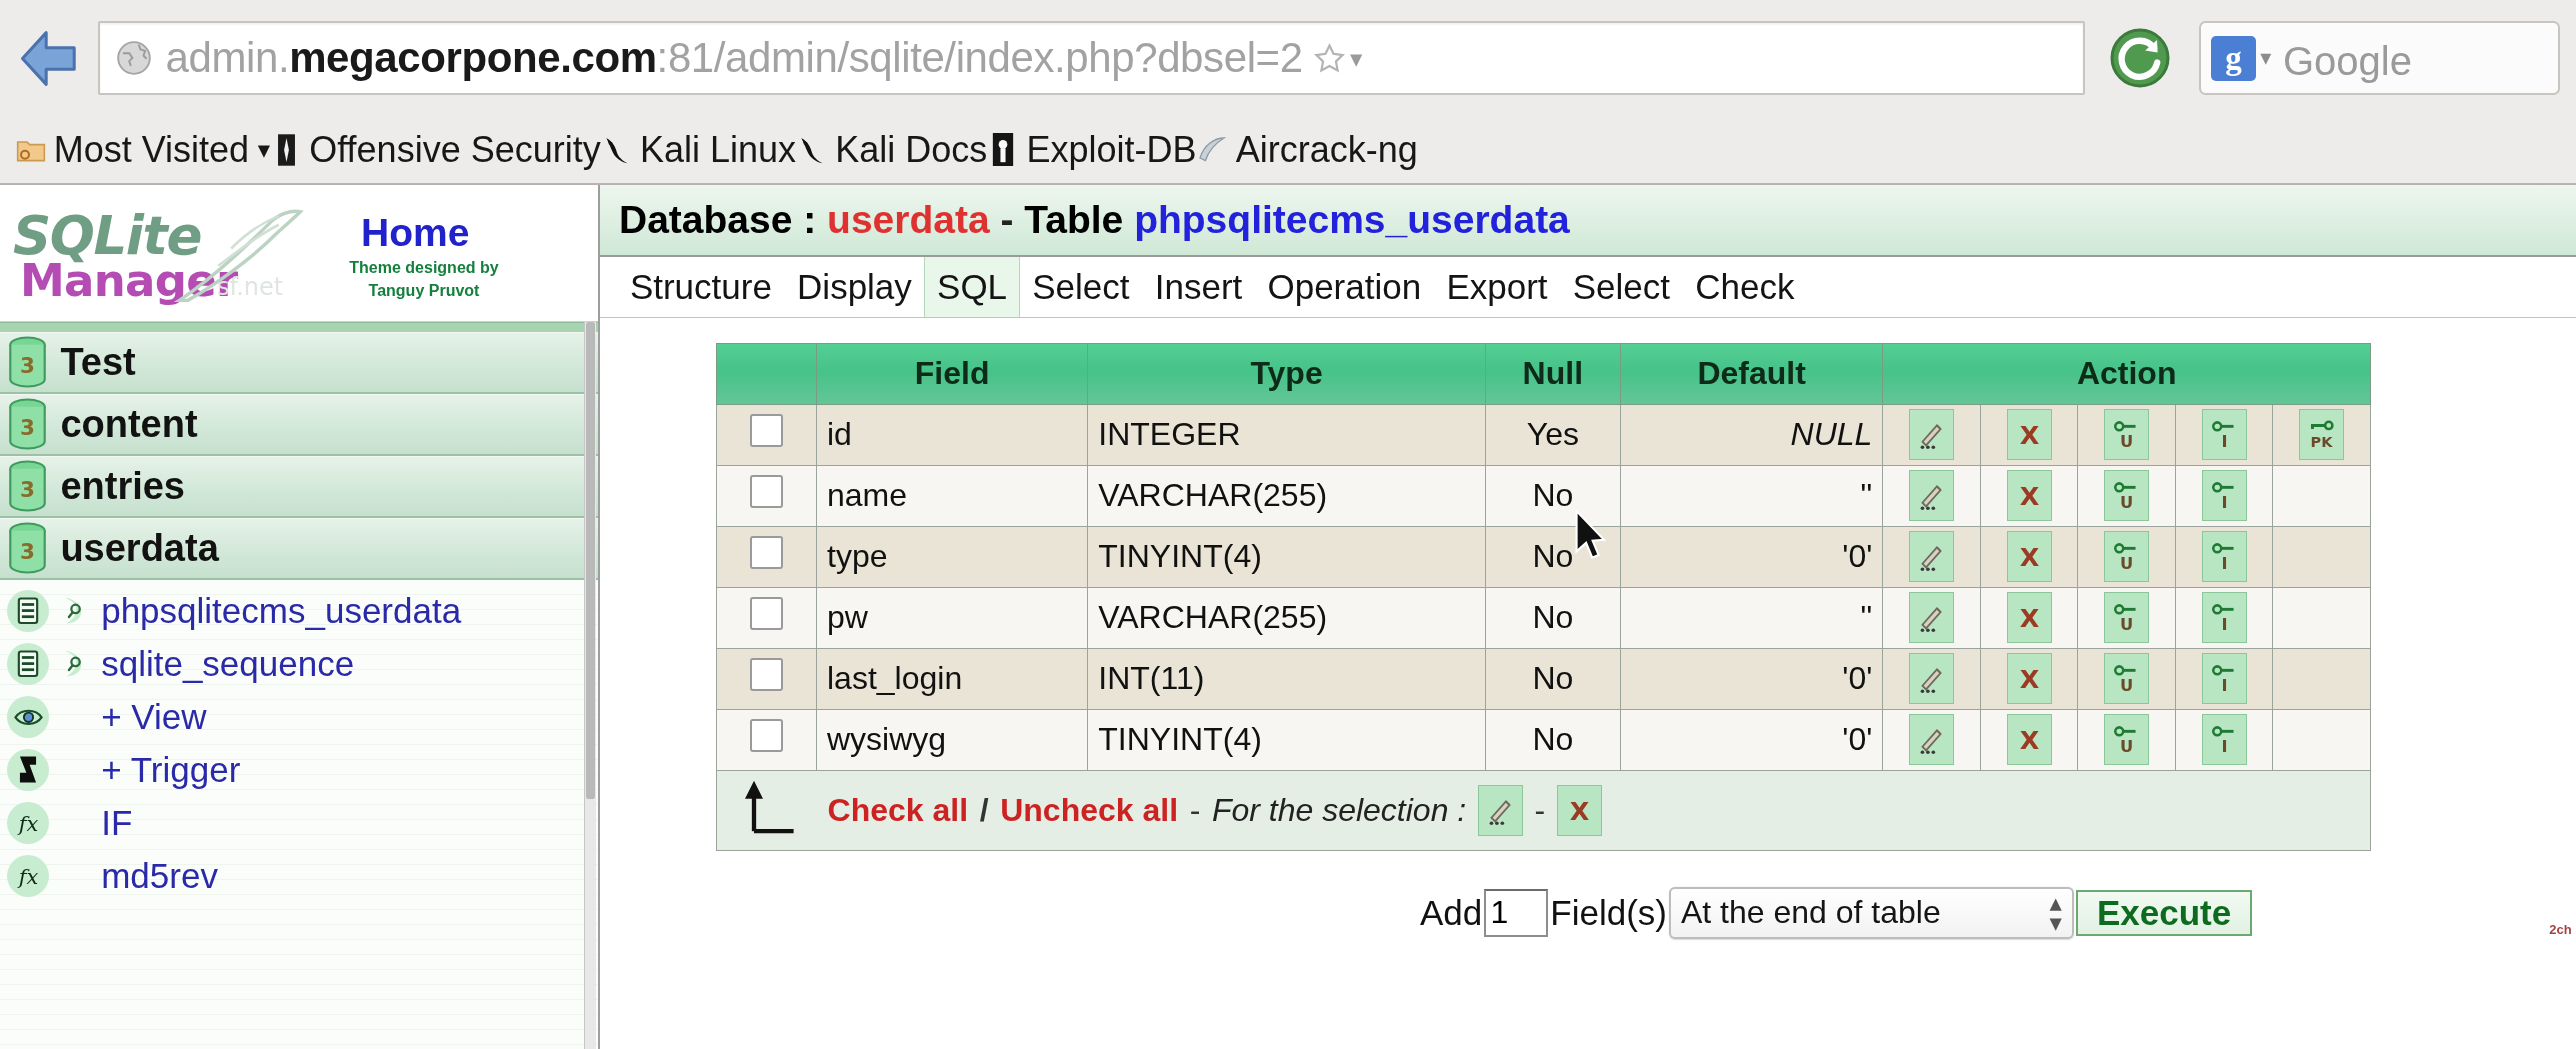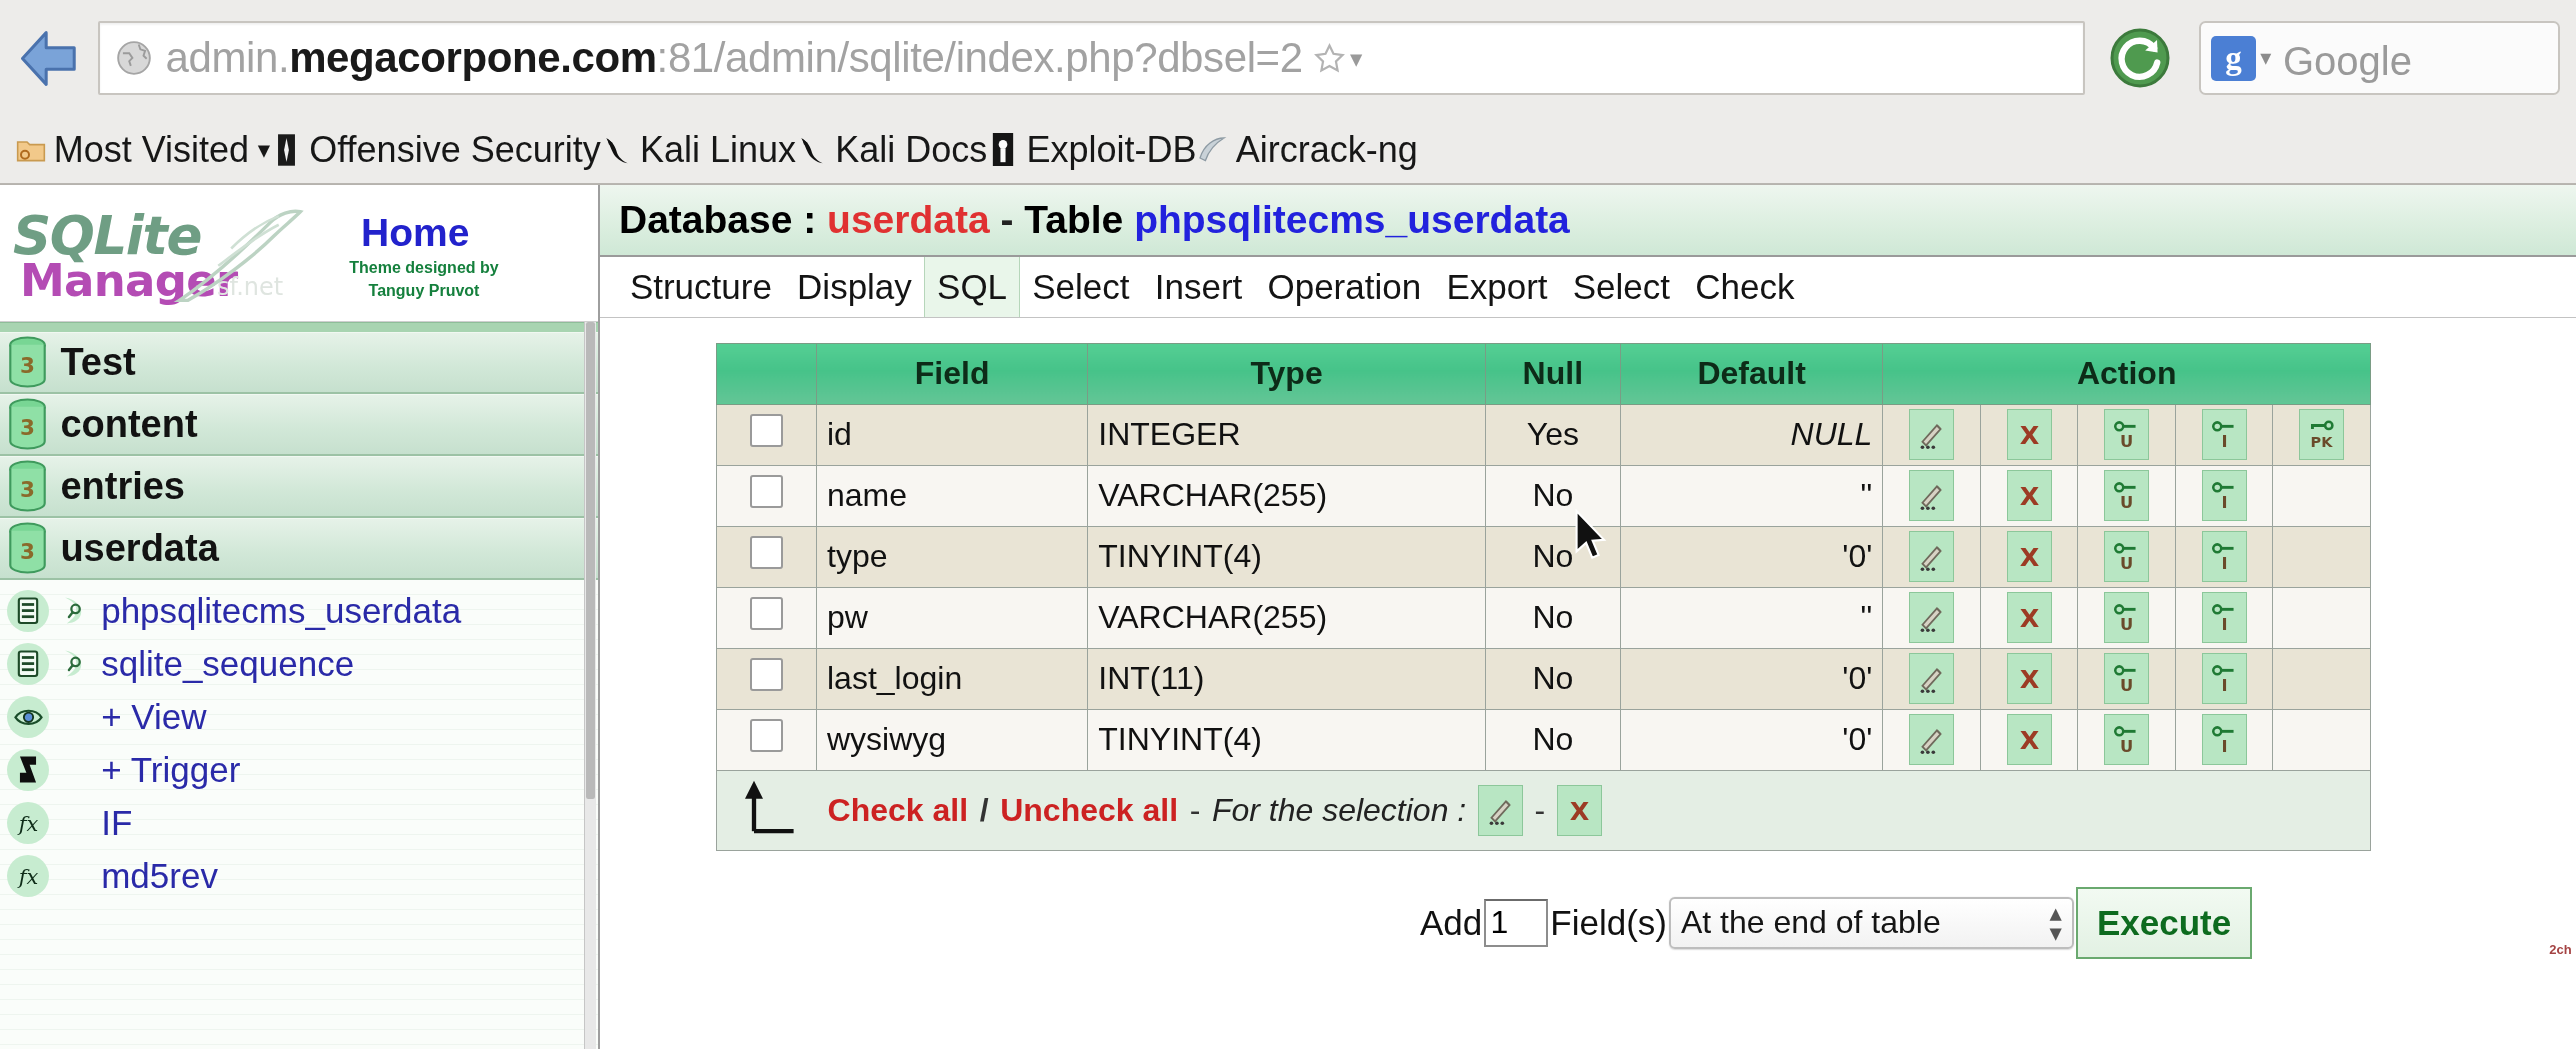--- a/index.html
+++ b/index.html
@@ -406,21 +406,21 @@
     display: flex;
     align-items: center;
     padding: 0 10px;
     justify-content: space-between;
     cursor: pointer;
     box-shadow: 0 0.7px 1.4px rgba(0,0,0,0.15);
   }
   .select-box .sel-val { font-size: 32px; color: #151515; }
   .select-box .spin { font-size: 24.6px; color: #555; line-height: 0.8; text-align: center; }
   .exec-btn {
-    height: 72px;
+    height: 46px;
     padding: 0 19px;
     border: 2.2px solid #6aa96f;
     background: linear-gradient(to bottom, #f2faf2, #e2f1e3);
     color: #0d6b1f;
     font-size: 35px;
     font-weight: bold;
     display: flex; align-items: center;
     cursor: pointer;
     text-align: center;
   }

